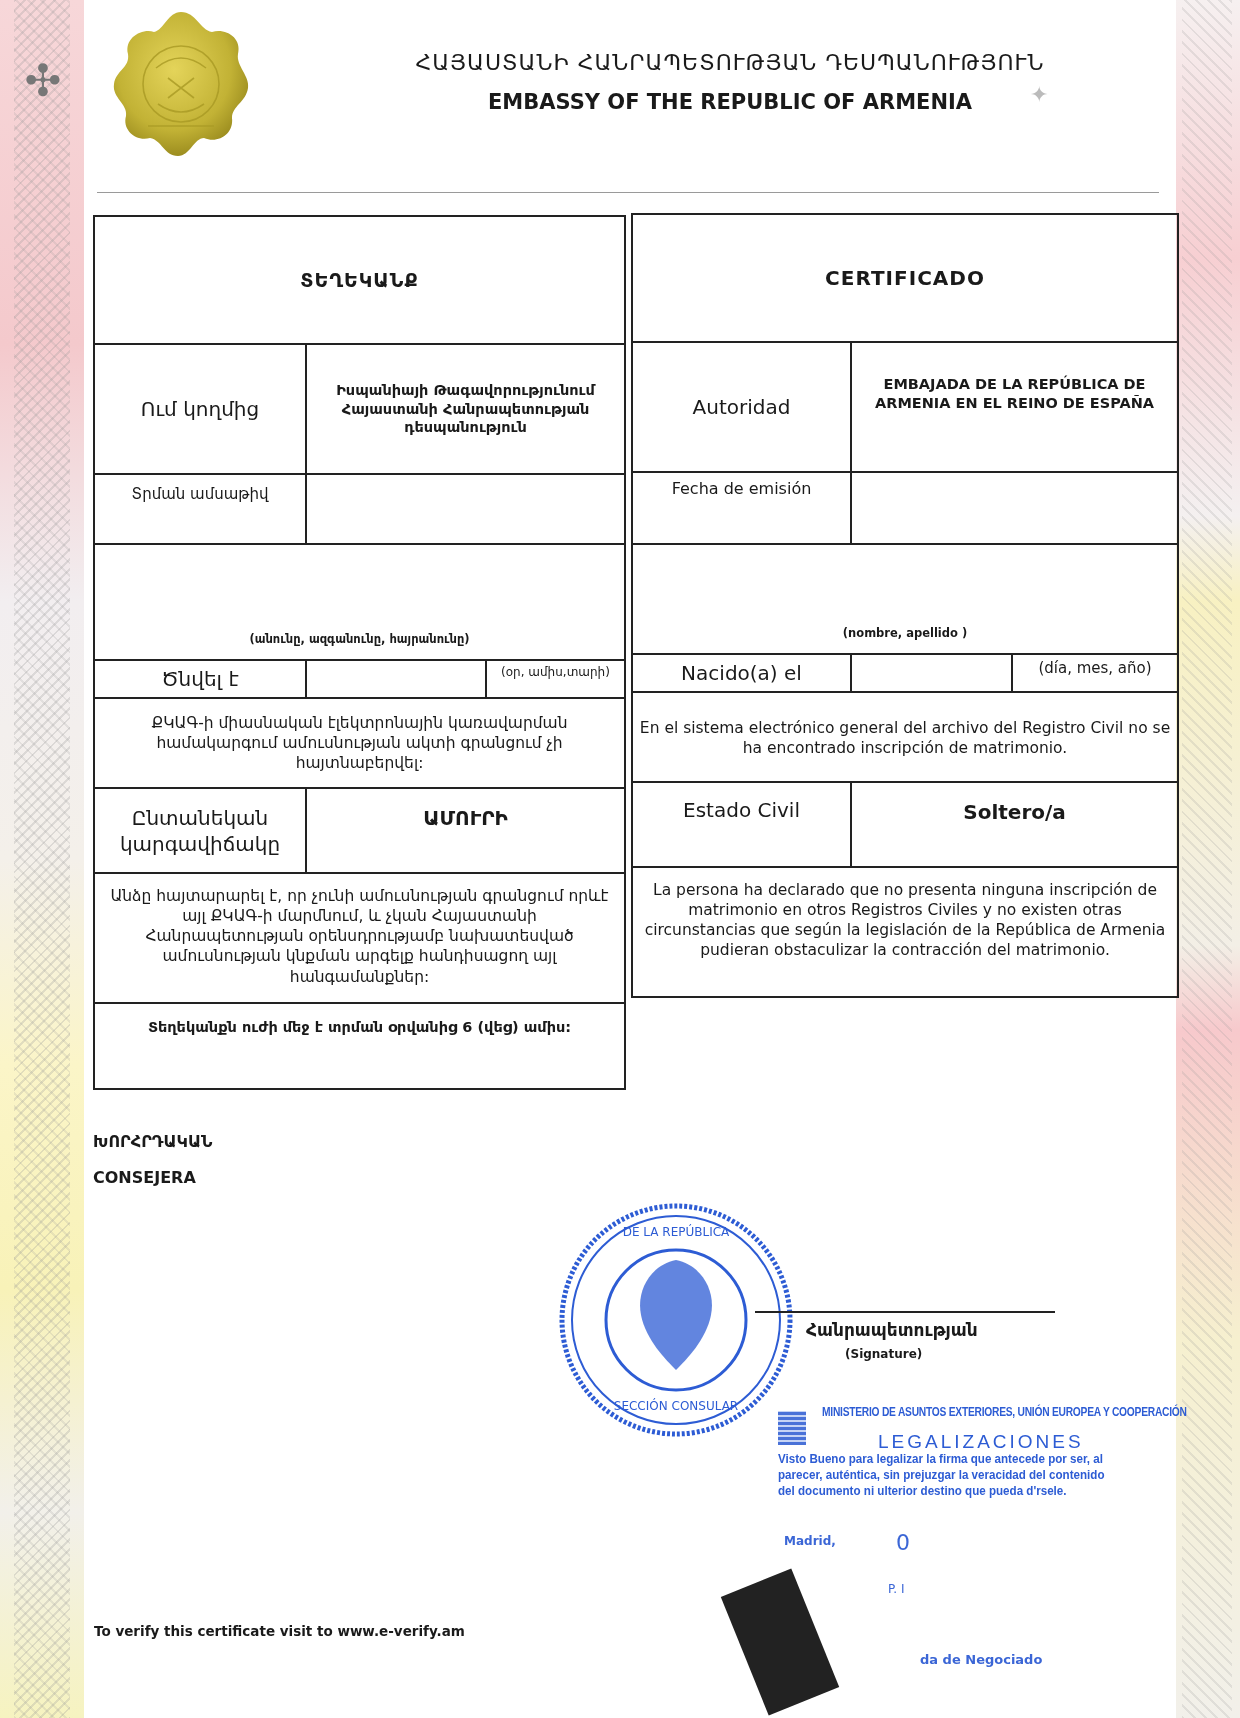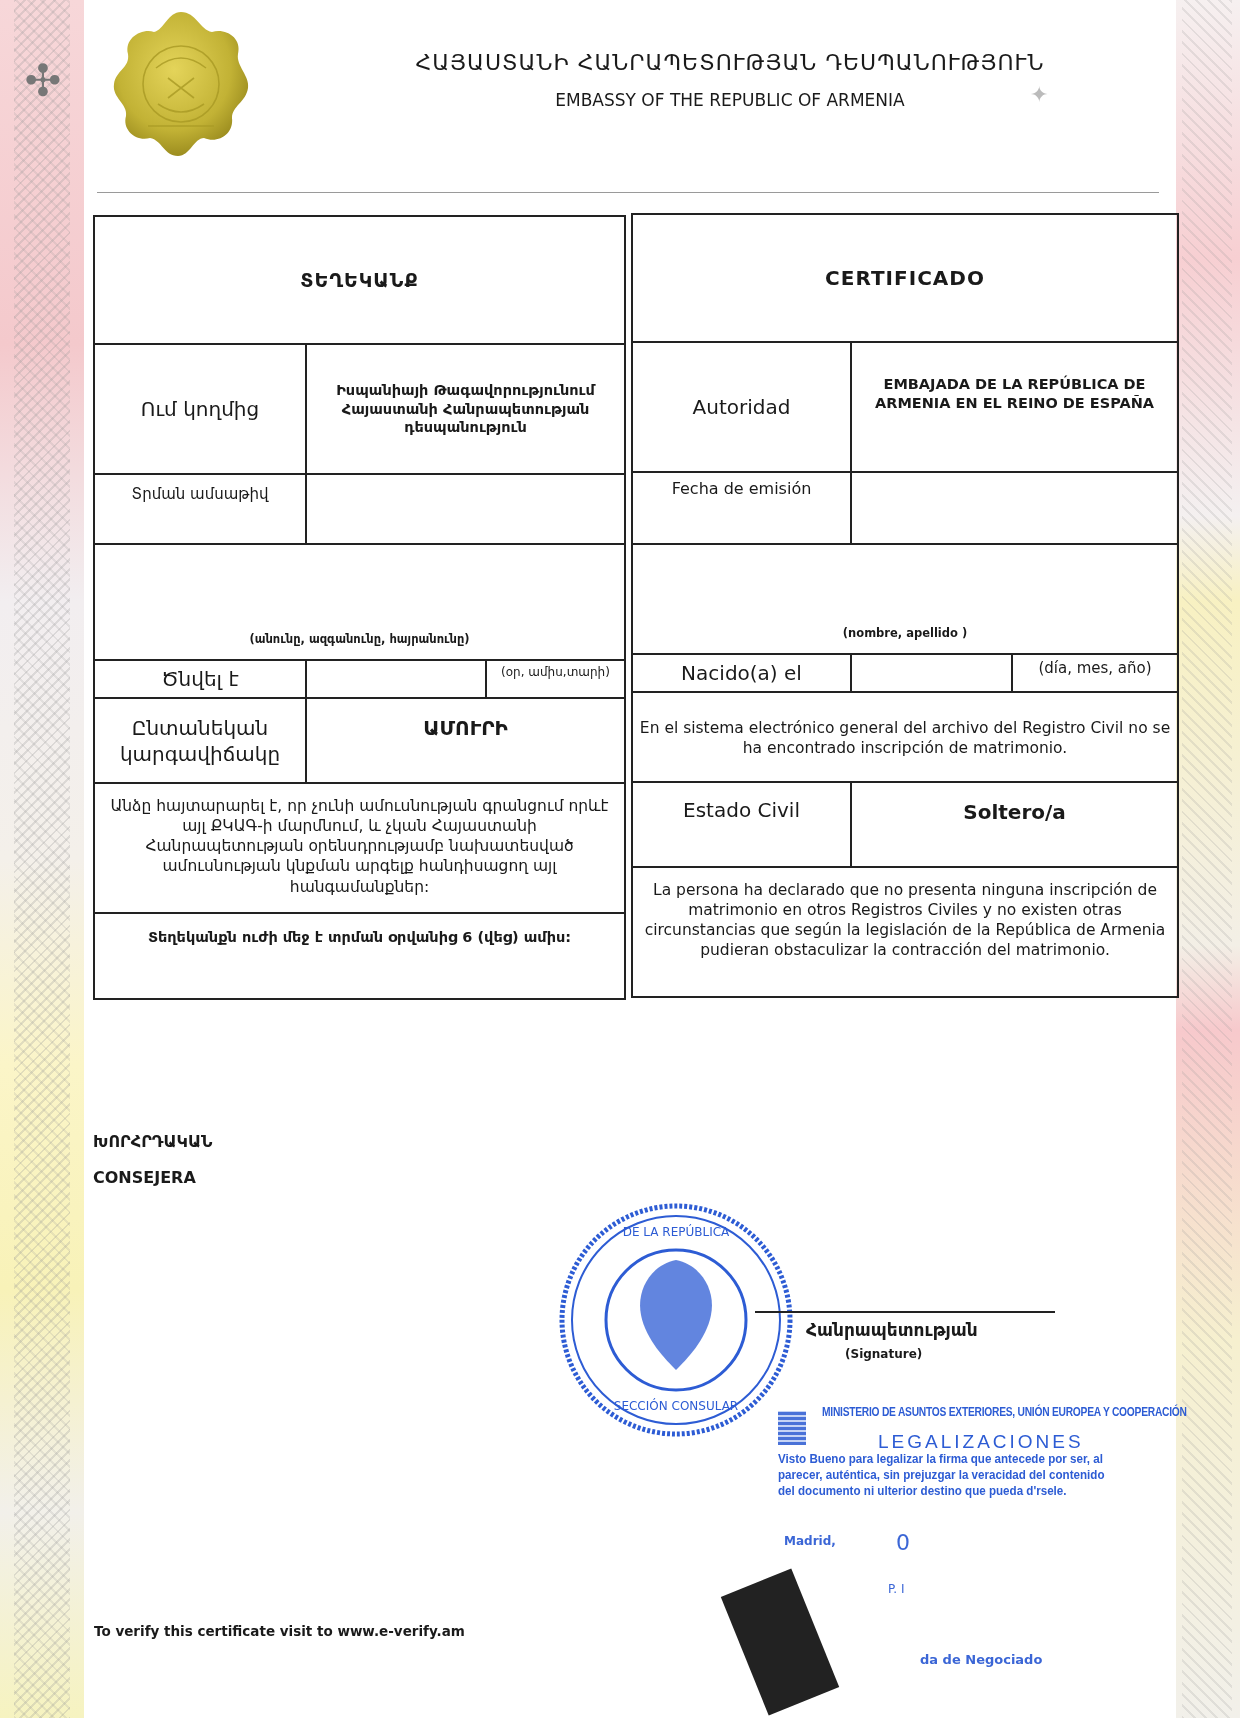--- a/index.html
+++ b/index.html
@@ -11,21 +11,21 @@
     background: repeating-linear-gradient(135deg, rgba(150,150,150,.25) 0 2px, transparent 2px 7px),
                 repeating-linear-gradient(45deg, rgba(150,150,150,.18) 0 2px, transparent 2px 9px); }
   .border-right { position:absolute; right:0; top:0; width:64px; height:1718px;
     background: linear-gradient(180deg, #f6f0f0 0%, #f7cfd2 15%, #f4f0f0 30%, #f8f1c2 35%, #f3efe6 55%, #f7c9cc 60%, #f6f0cf 78%, #f2f0ea 100%); }
   .border-right::after { content:""; position:absolute; left:6px; top:0; width:50px; height:100%;
     background: repeating-linear-gradient(45deg, rgba(150,150,150,.2) 0 2px, transparent 2px 8px); }
   .knot { position:absolute; left:20px; top:58px; width:46px; height:46px; color:#777; font-size:44px; line-height:46px; text-align:center; }
   .seal { position:absolute; left:108px; top:8px; width:146px; height:152px; }
   .hdr { position:absolute; left:360px; width:740px; text-align:center; }
   .hdr-hy { top:50px; font-size:22px; letter-spacing:1px; }
-  .hdr-en { top:90px; font-size:17px; }
+  .hdr-en { top:90px; font-size:21px;font-weight:bold; }
   .hdr-rule { position:absolute; left:97px; top:192px; width:1062px; border-top:1px solid #9a9a9a; }
   .star { position:absolute; left:1030px; top:82px; color:#bbb; font-size:22px; }
 
   table.cert { position:absolute; border-collapse:collapse; table-layout:fixed; }
   table.cert td { border:2px solid #222; text-align:center; vertical-align:middle; padding:4px 6px; line-height:1.3; }
   #t-hy { left:93px; top:215px; width:531px; }
   #t-es { left:631px; top:213px; width:546px; }
   .title { font-weight:bold; font-size:19px; letter-spacing:1px; }
   .lbl { font-size:20px; }
   .lbl-sm { font-size:15px; }
@@ -99,20 +99,23 @@
     <td colspan="2"></td>
   </tr>
   <tr style="height:116px">
         <td colspan="3" class="hint"><span>(անունը, ազգանունը, հայրանունը)</span></td>
       </tr>
   <tr style="height:38px">
     <td class="lbl">Ծնվել է</td>
     <td></td>
     <td class="lbl-sm" style="font-size:12px;vertical-align:top">(օր, ամիս,տարի)</td>
   </tr>
+  <tr style="height:90px">
+        <td colspan="3" class="para">ՔԿԱԳ-ի միասնական էլեկտրոնային կառավարման համակարգում ամուսնության ակտի գրանցում չի հայտնաբերվել:</td>
+      </tr>
   <tr style="height:85px">
     <td class="lbl">Ընտանեկան կարգավիճակը</td>
     <td colspan="2" class="value" style="vertical-align:top;padding-top:16px">ԱՄՈՒՐԻ</td>
   </tr>
   <tr style="height:130px">
         <td colspan="3" class="para" style="vertical-align:top;padding-top:12px">Անձը հայտարարել է, որ չունի ամուսնության գրանցում որևէ այլ ՔԿԱԳ-ի մարմնում, և չկան Հայաստանի Հանրապետության օրենսդրությամբ նախատեսված ամուսնության կնքման արգելք հանդիսացող այլ հանգամանքներ:</td>
       </tr>
   <tr style="height:86px">
         <td colspan="3" class="bold-sm" style="vertical-align:top;padding-top:14px">Տեղեկանքն ուժի մեջ է տրման օրվանից 6 (վեց) ամիս:</td>
       </tr>

